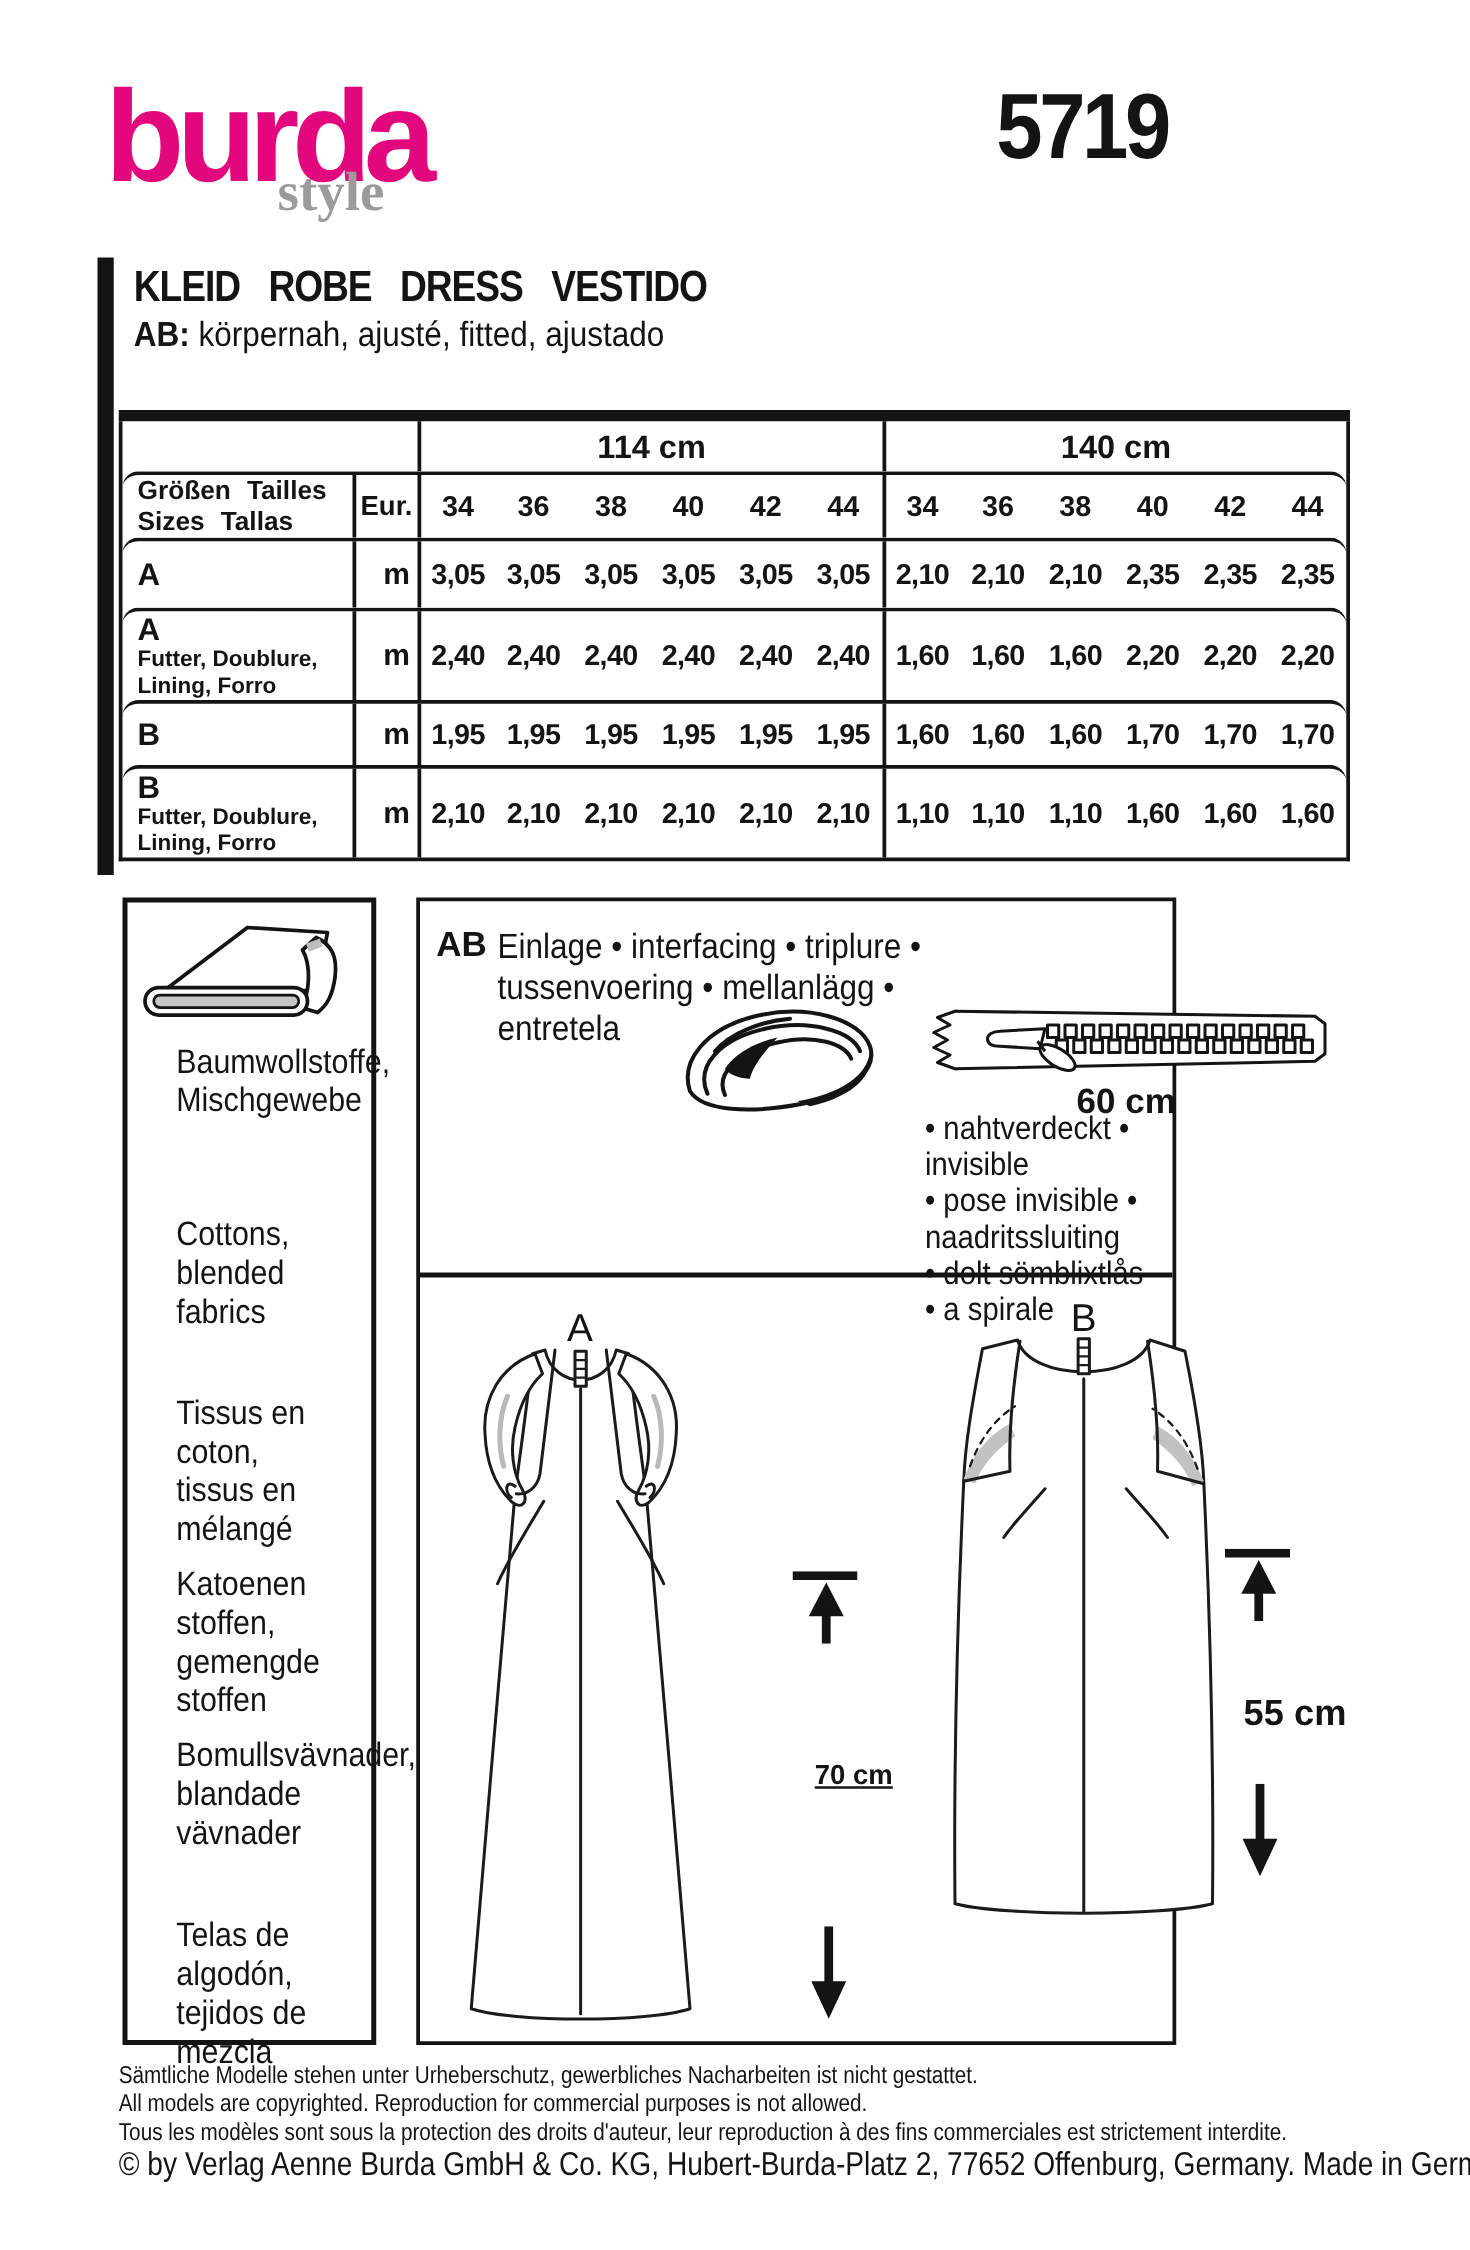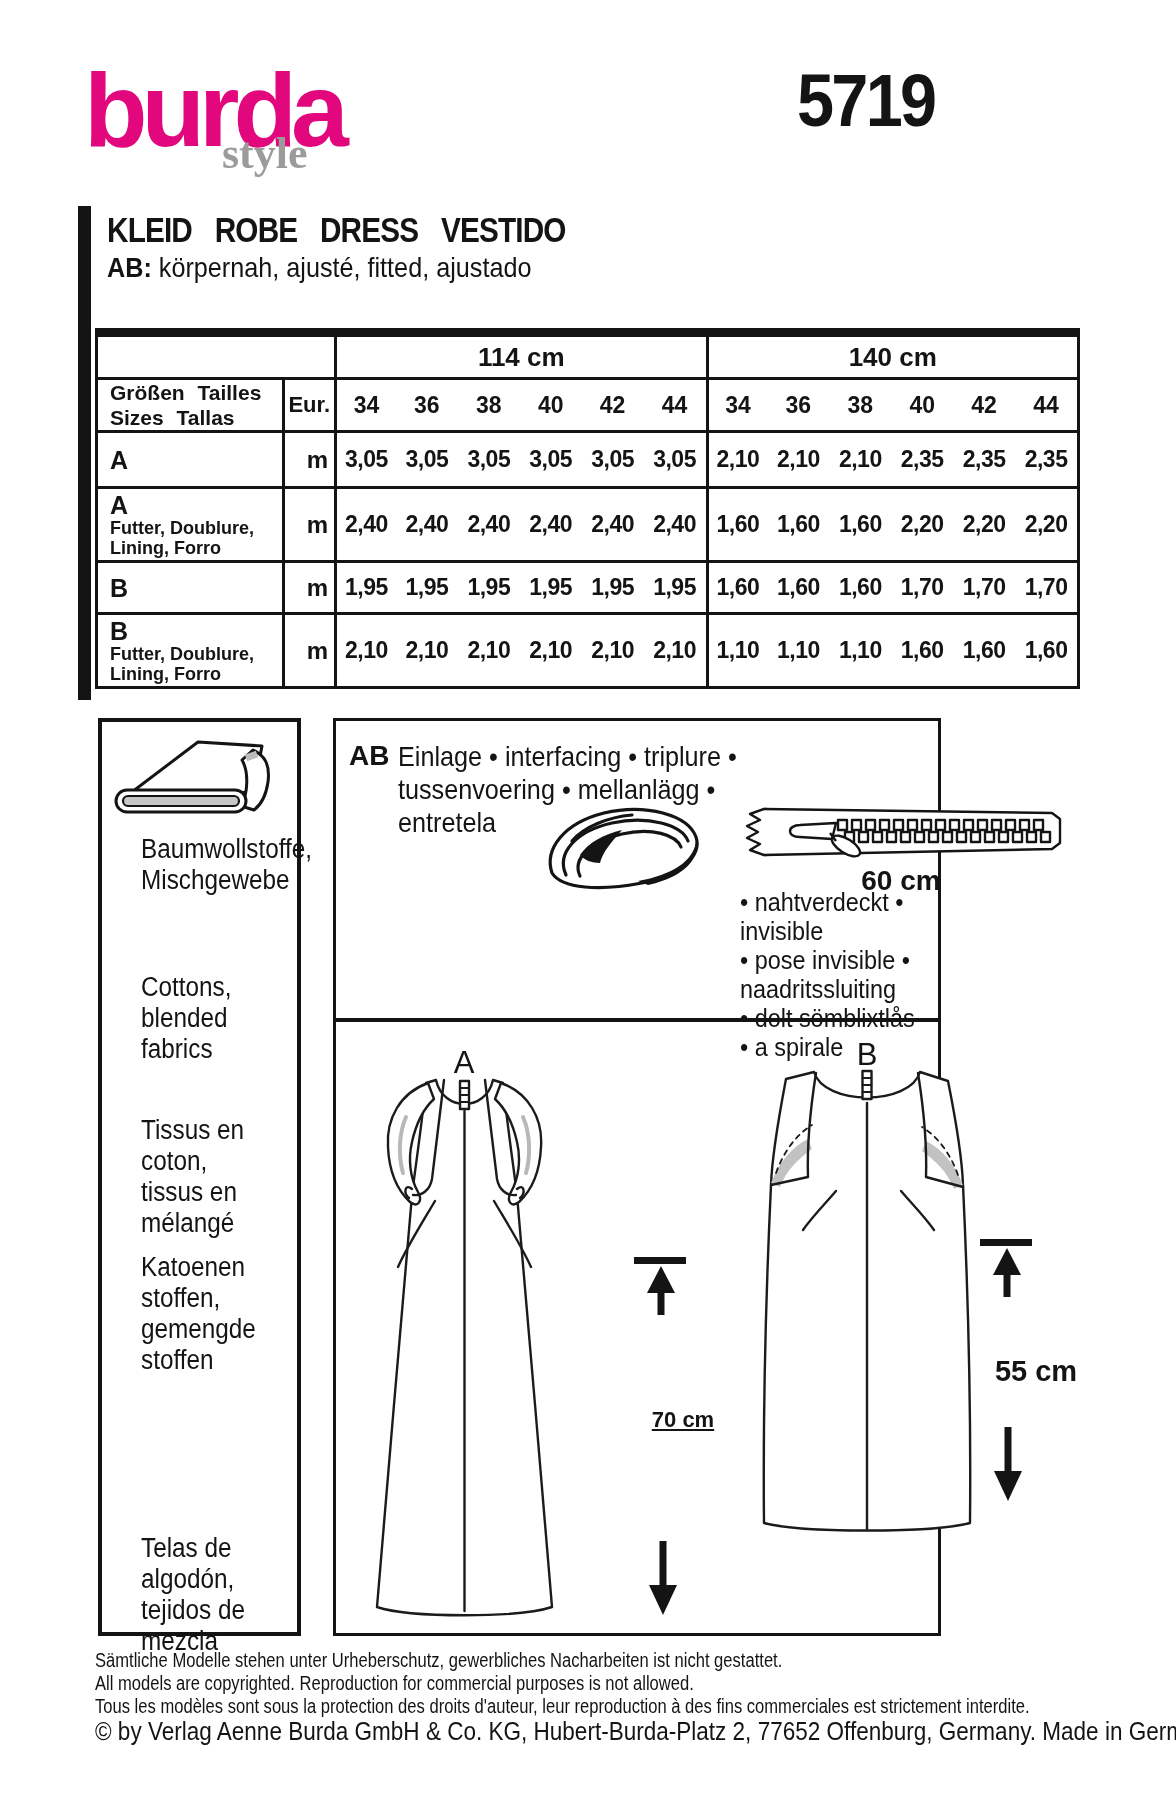--- a/index.html
+++ b/index.html
@@ -16,21 +16,21 @@
   #pattern-number{left:740px;top:64px;width:210px;text-align:right;font-size:74px;font-weight:700;letter-spacing:-3px;line-height:1;}
   #title-bar{left:78px;top:206px;width:13px;height:494px;background:#141414;}
   #garment-title{left:107px;top:210px;font-size:35px;font-weight:700;word-spacing:18px;letter-spacing:-1px;white-space:nowrap;}
   #fit-line{left:107px;top:252px;font-size:28px;white-space:nowrap;}
   #fit-line b{font-weight:700;}
 
   
   #size-table{left:95px;top:328px;width:985px;}
   #size-table .topbar{height:9px;background:#141414;}
   #size-table .tbody{border:3px solid #141414;border-top:none;}
-  .trow{display:grid;grid-template-columns:184px 52px repeat(12,1fr);box-sizing:border-box;}
+  .trow{display:grid;grid-template-columns:184px 52px repeat(12,1fr);box-sizing:border-box;border-radius:13px;}
   .trow + .trow{border-top:3px solid #141414;}
   .c{display:flex;align-items:center;justify-content:center;font-weight:700;box-sizing:border-box;}
   .bl{border-left:3px solid #141414;}
   .h1{min-height:40px;}
   .h2{min-height:52px;}
   .rA{min-height:56px;}
   .rAF{min-height:74px;}
   .rB{min-height:52px;}
   .rBF{min-height:74px;}
   .grp{font-size:26px;}
@@ -205,20 +205,22 @@
       </g>
     </svg>
     <div class="fab preline" style="top:112px"><span class="cx90 preline">Baumwollstoffe,
 Mischgewebe</span></div>
     <div class="fab preline" style="top:250px"><span class="cx90 preline">Cottons, blended
 fabrics</span></div>
     <div class="fab preline" style="top:393px"><span class="cx90 preline">Tissus en coton,
 tissus en mélangé</span></div>
     <div class="fab preline" style="top:530px"><span class="cx90 preline">Katoenen stoffen,
 gemengde stoffen</span></div>
+    <div class="fab preline" style="top:667px"><span class="cx90 preline">Bomullsvävnader,
+blandade vävnader</span></div>
     <div class="fab preline" style="top:811px"><span class="cx90 preline">Telas de algodón,
 tejidos de mezcla</span></div>
   </div>
 
   <div class="abs" id="content-box">
     <div id="ab-label">AB</div>
     <div id="interfacing-text"><span class="cx90 preline">Einlage • interfacing • triplure •
 tussenvoering • mellanlägg •
 entretela</span></div>
 

